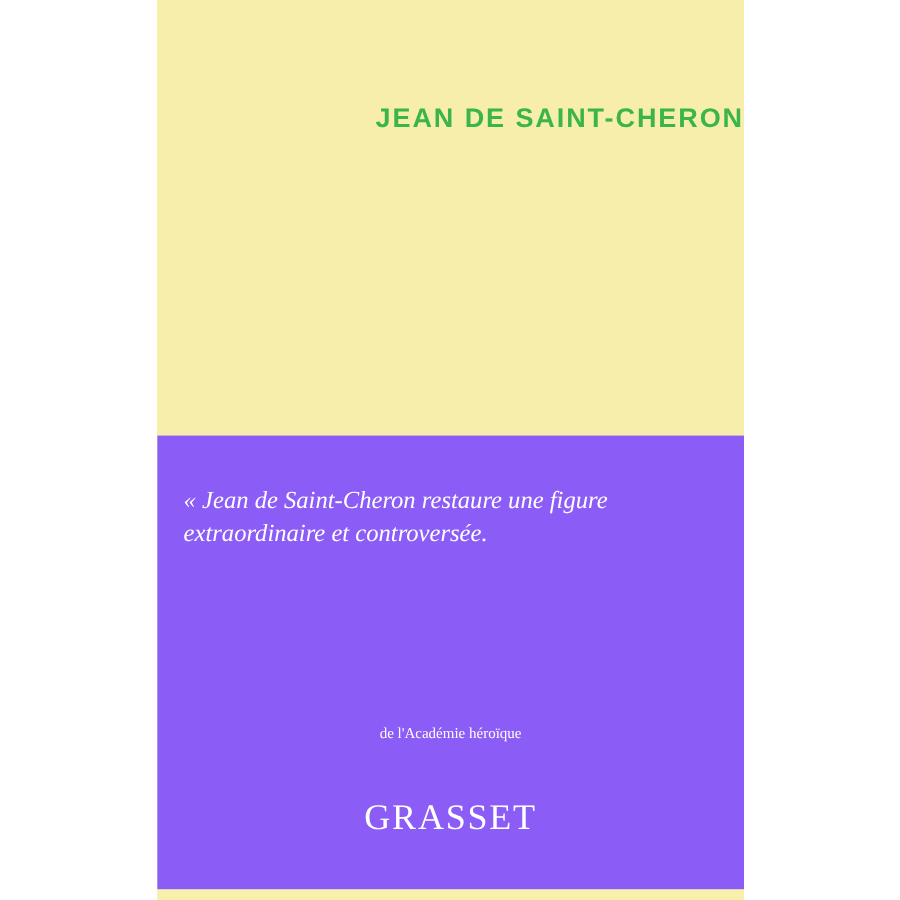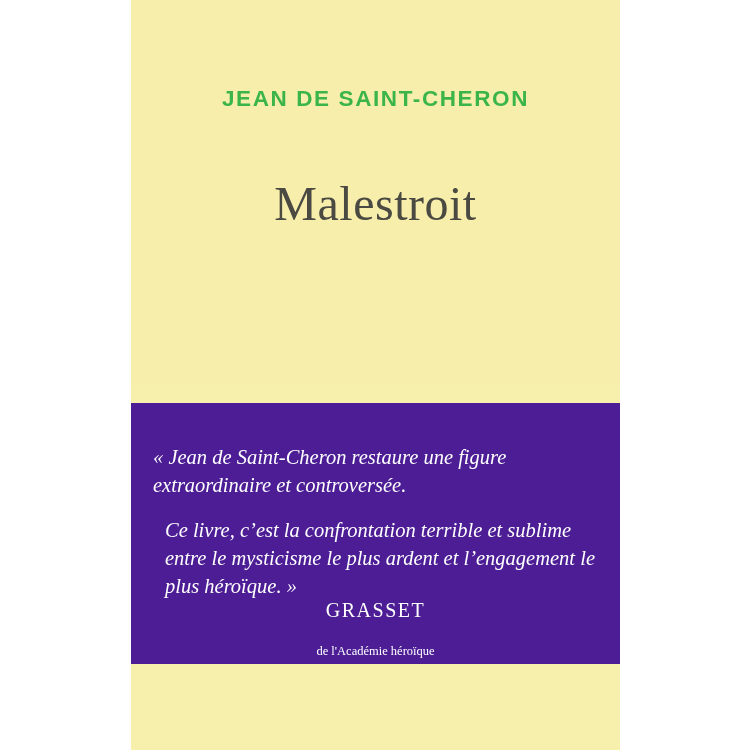--- a/index.html
+++ b/index.html
@@ -33,21 +33,21 @@
     width: 100%;
     height: 385px;
     background: #f7eeac;
   }
 
   .author-name {
     position: absolute;
     left: 0;
     right: 0;
     top: 86px;
-    text-align: center;
+    text-align: right;
     font-family: "Liberation Sans", sans-serif;
     font-size: 22.5px;
     letter-spacing: 1.6px;
     color: #3bb54a;
     font-weight: 700;
     white-space: nowrap;
   }
 
   .book-title {
     position: absolute;
@@ -59,24 +59,24 @@
     font-size: 48px;
     color: #4a4a42;
     letter-spacing: 0.5px;
     white-space: nowrap;
   }
 
   
   .magenta-section {
     position: absolute;
     left: 0;
-    top: 403px;
+    top: 363px;
     width: 100%;
-    height: 261px;
-    background: #4c1d95;
+    height: 378px;
+    background: #8b5cf6;
   }
 
   .blurb {
     position: absolute;
     left: 22px;
     right: 22px;
     top: 40px;
     color: #ffffff;
     font-family: "Liberation Serif", serif;
     font-style: italic;
@@ -117,39 +117,37 @@
   }
 
   .publisher {
     position: absolute;
     left: 0;
     right: 0;
     bottom: 42px;
     text-align: center;
     color: #ffffff;
     font-family: "Liberation Serif", serif;
-    font-size: 20px;
+    font-size: 30px;
     letter-spacing: 1.5px;
     white-space: nowrap;
   }
 </style>
 </head>
 <body>
 
 <div id="book-cover">
 
   <div class="cream-section">
     <div class="author-name">JEAN DE SAINT-CHERON</div>
-    <div class="book-title">Malestroit</div>
   </div>
 
   <div class="magenta-section">
     <div class="blurb">
       <p>« Jean de Saint-Cheron restaure une figure extraordinaire et controversée.</p>
-      <p class="second">Ce livre, c’est la confrontation terrible et sublime entre le mysticisme le plus ardent et l’engagement le plus héroïque. »</p>
     </div>
 
     <div class="endorser-sub">de l'Académie héroïque</div>
 
     <div class="publisher">GRASSET</div>
   </div>
 
 </div>
 
 </body></html>

